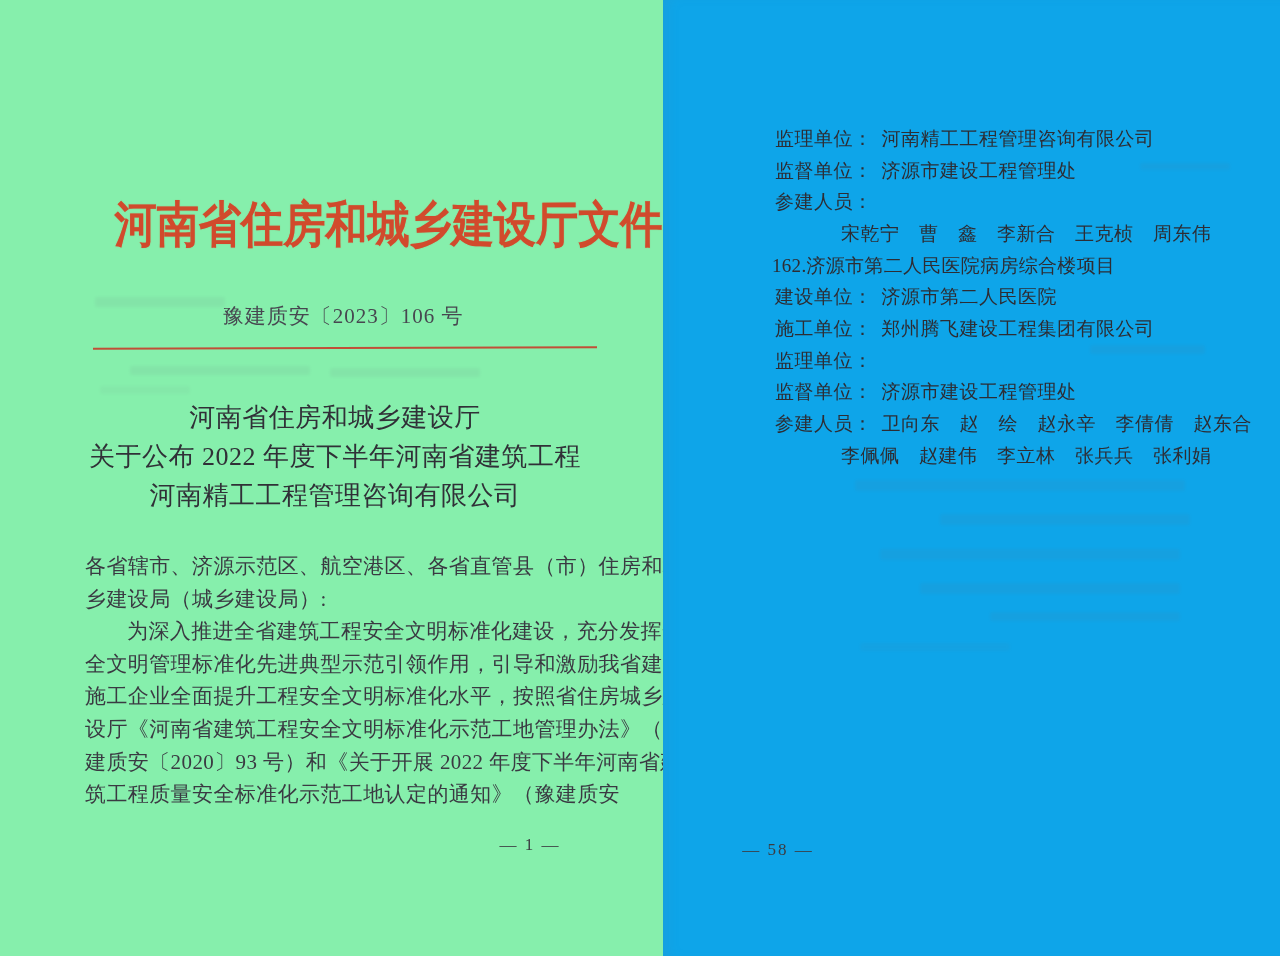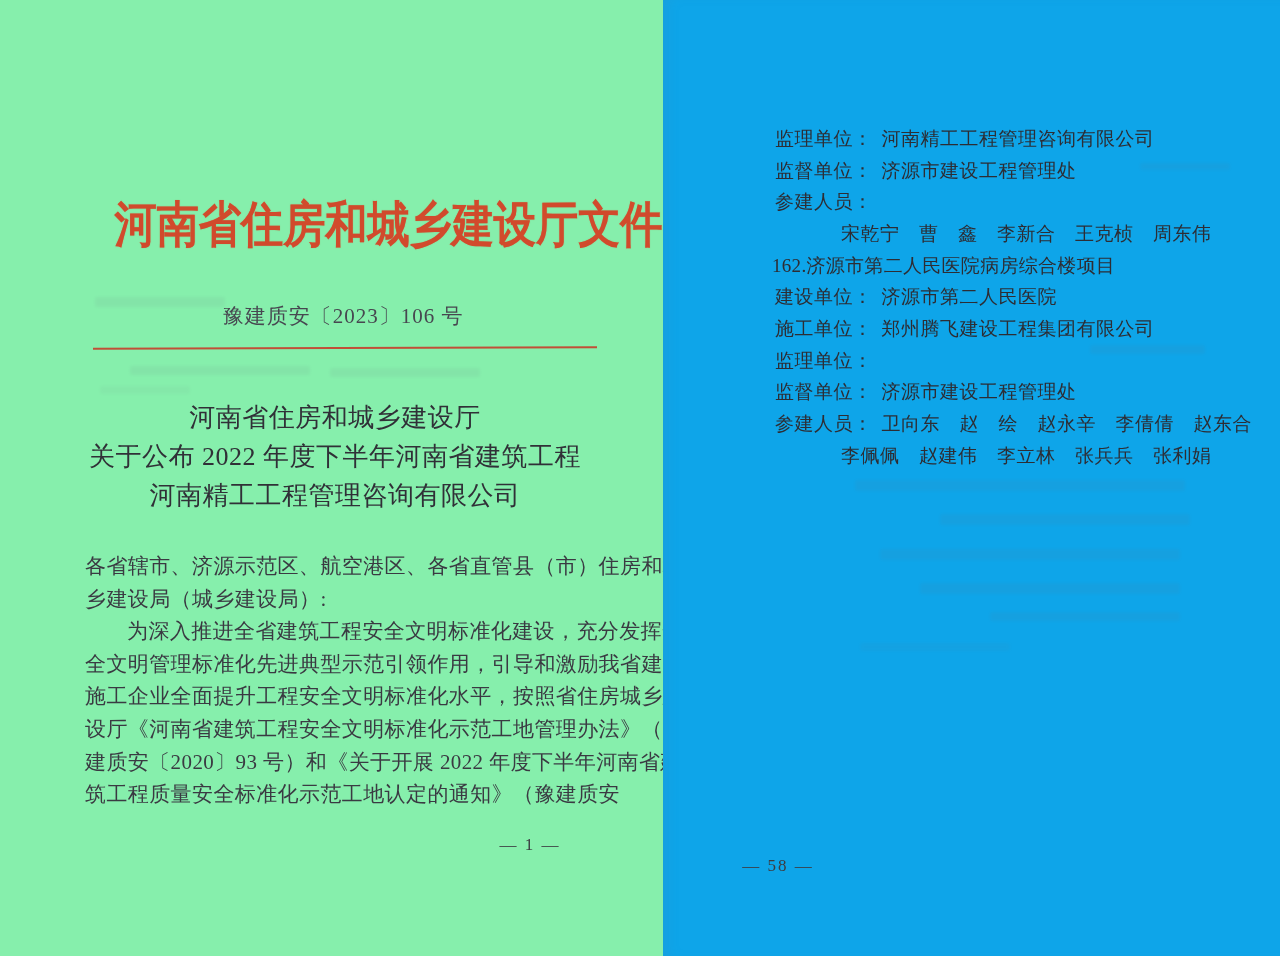--- a/index.html
+++ b/index.html
@@ -43,21 +43,21 @@
     font-size:21px;color:#3a3a42;line-height:32.6px;
     letter-spacing:.4px;white-space:nowrap;
   }
   .left-body .line{height:32.6px;}
   .left-body .indent{padding-left:42px;}
   .page-num{
     position:absolute;font-size:17px;color:#3c3c42;
     letter-spacing:2px;white-space:nowrap;
   }
   .page-num-left{top:835px;left:465px;width:130px;text-align:center;}
-  .page-num-right{top:840px;left:50px;width:130px;text-align:center;margin-top:16px;}
+  .page-num-right{top:840px;left:50px;width:130px;text-align:center;}
 
   
   .right-body{
     position:absolute;top:123px;left:112px;width:440px;
     font-size:19px;color:#2d2d34;
   }
   .right-body .row{display:flex;align-items:center;height:31.7px;white-space:nowrap;}
   .right-body .lbl{letter-spacing:.5px;}
   .right-body .val{margin-left:9px;letter-spacing:.5px;}
   .right-body .row.cont .val{margin-left:66px;}

